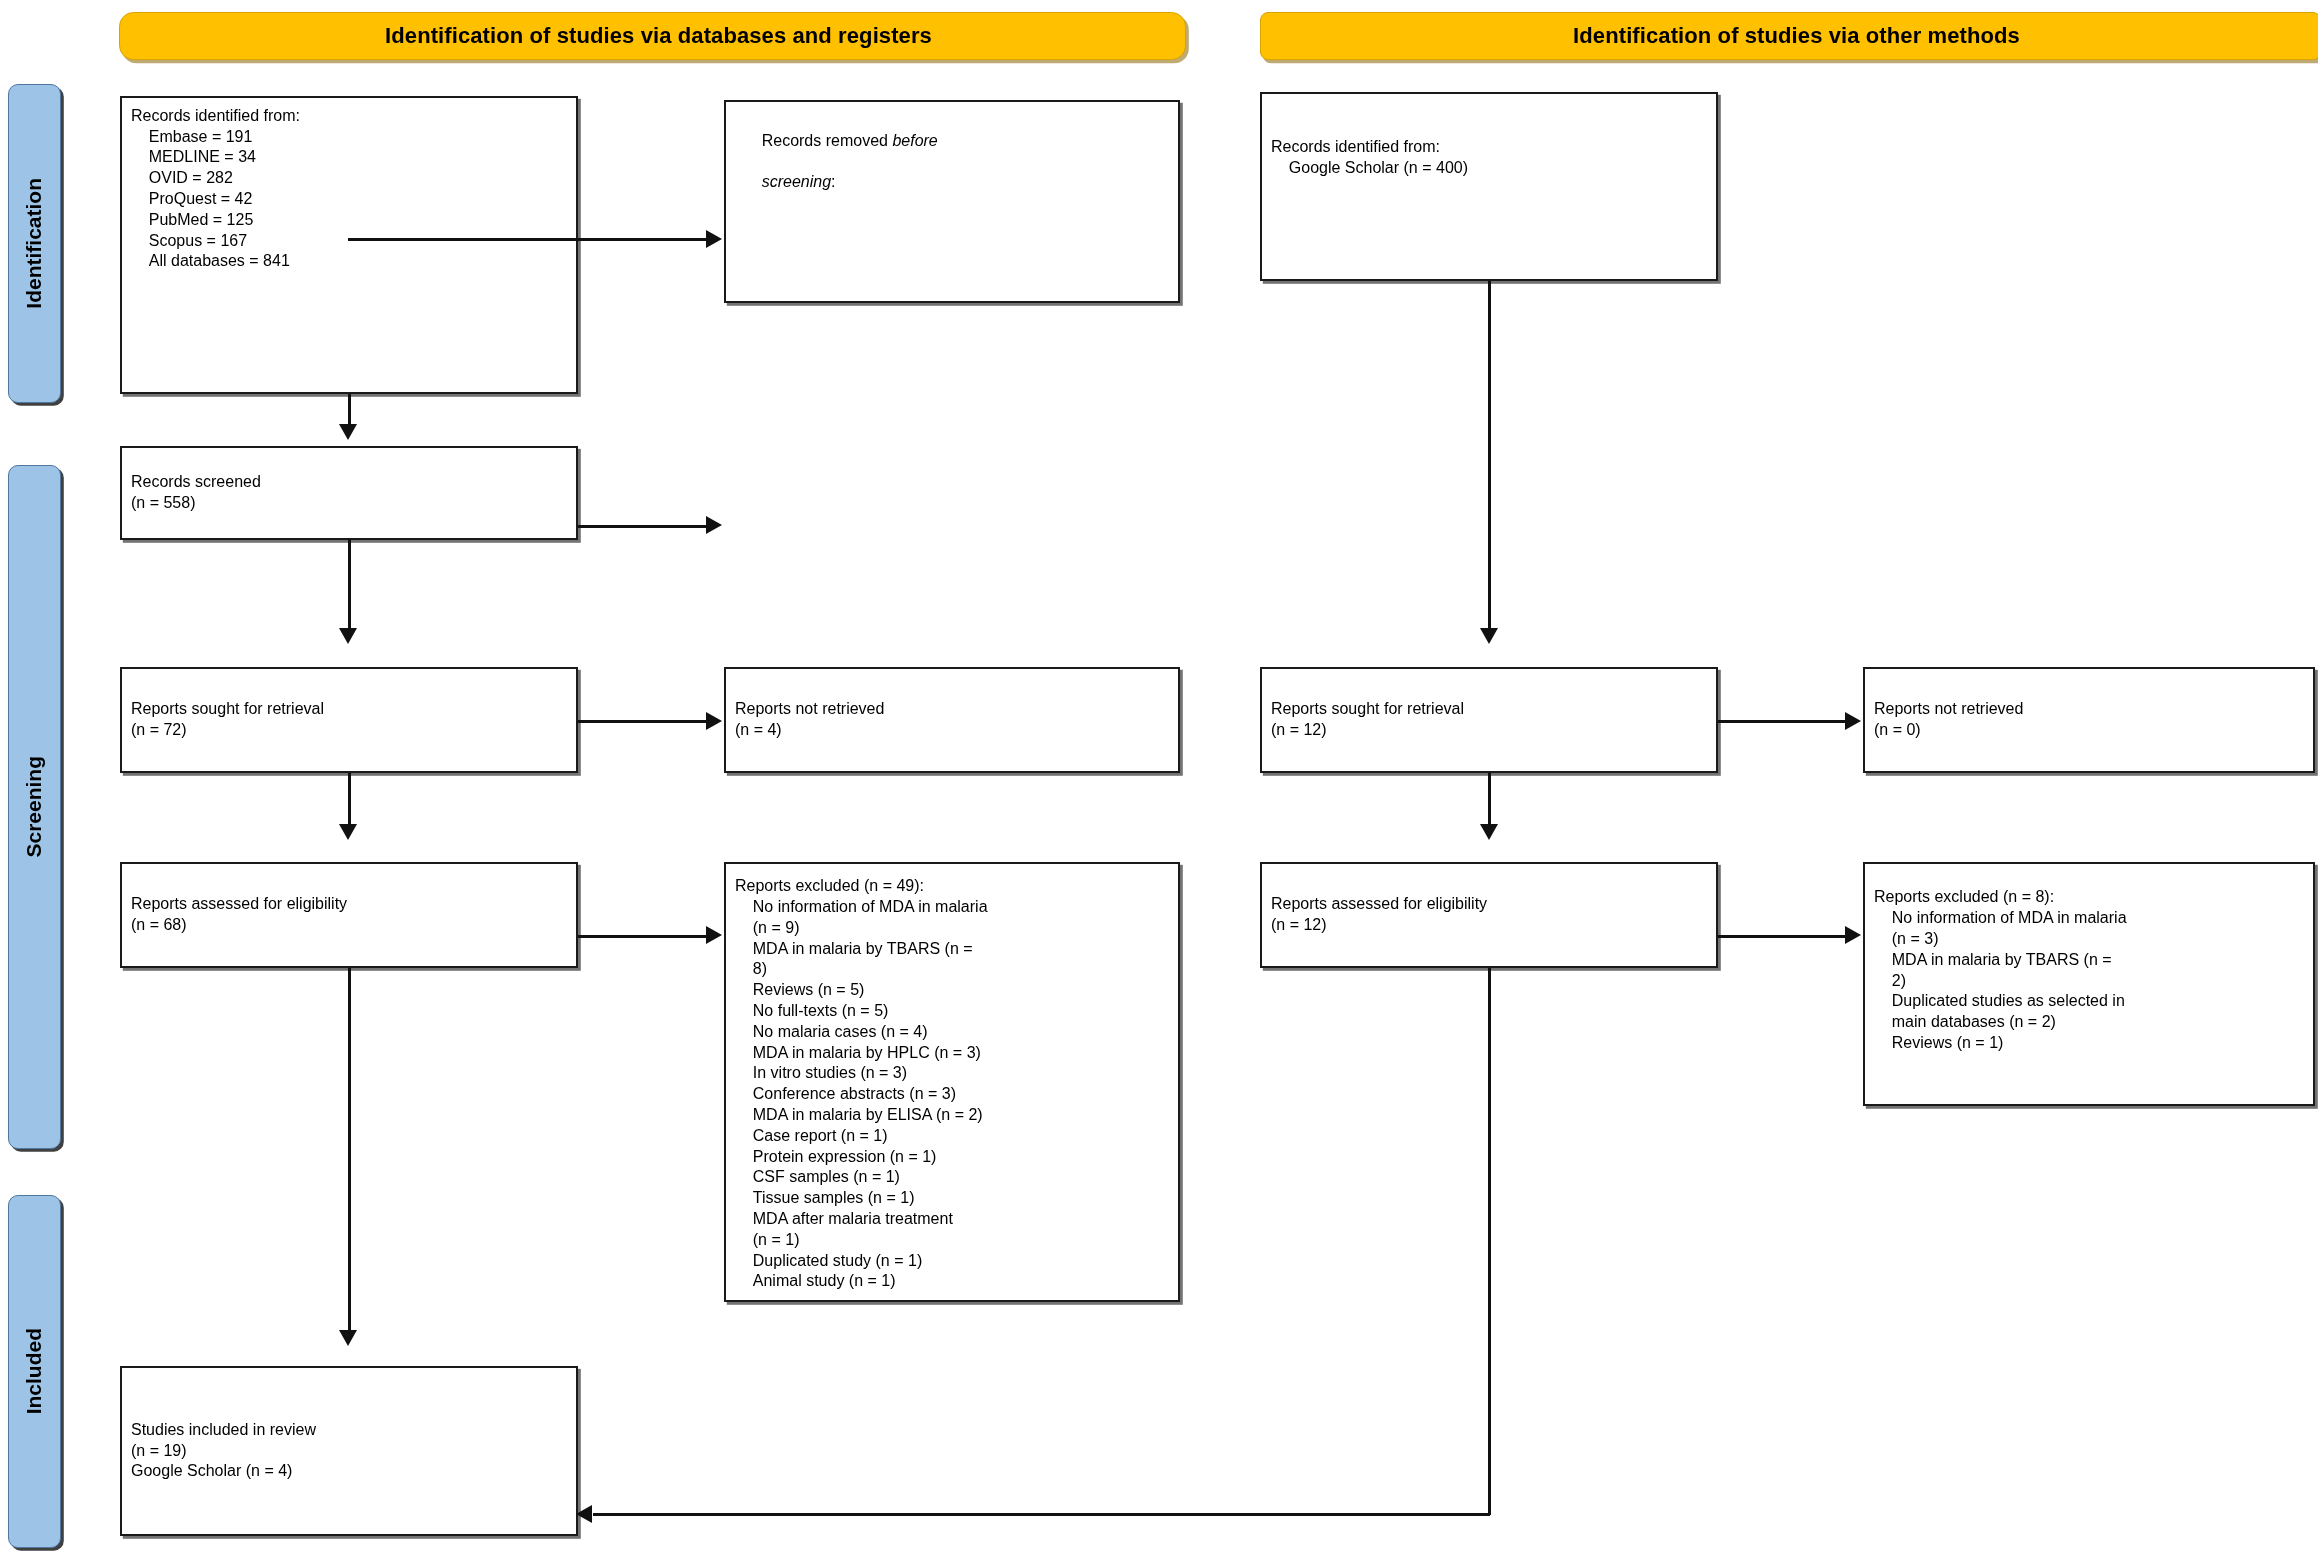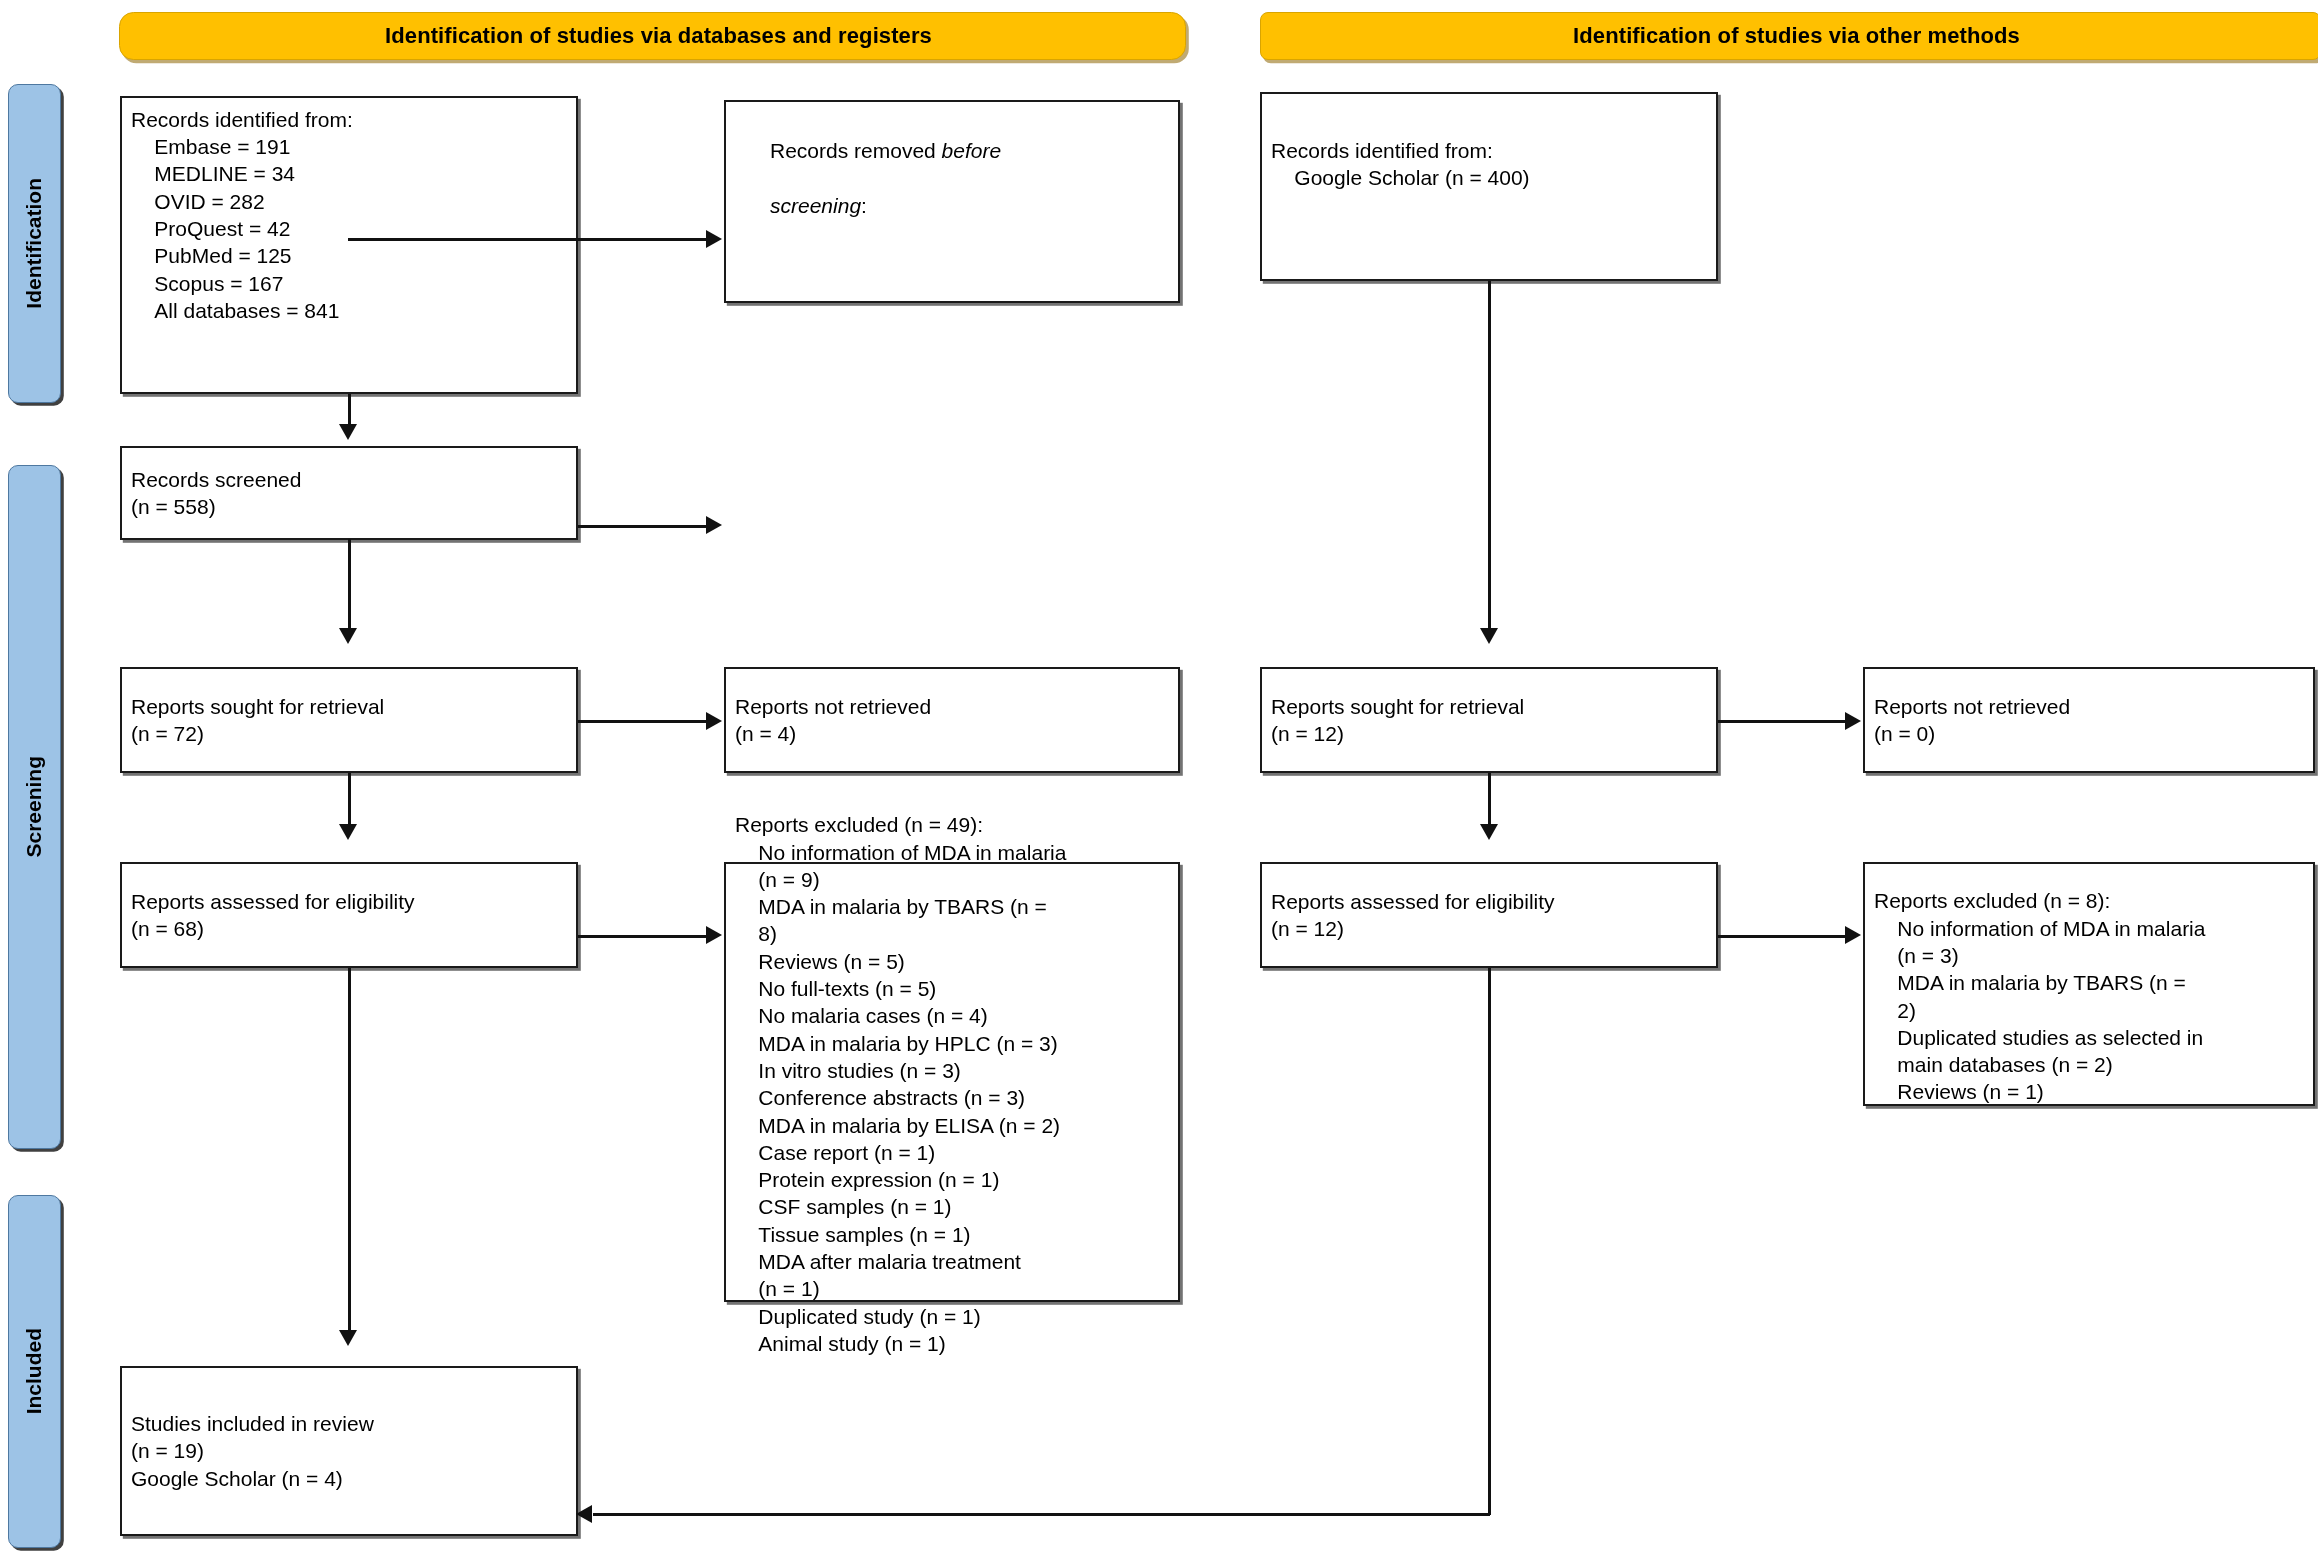--- a/index.html
+++ b/index.html
@@ -26,21 +26,21 @@
   }
 
   
   .box{
     position:absolute;background:#fff;border:2.2px solid #1a1a1a;
     box-shadow:2.8px 2.8px 0 rgba(0,0,0,.55);
     box-sizing:border-box;
     display:flex;align-items:center;
   }
   .box .txt{
-    padding:3.3px 9px;font-size:21px;line-height:1.30;color:#000;
+    padding:3.3px 9px;font-size:16px;line-height:1.30;color:#000;
     white-space:pre-wrap;width:100%;
   }
   .box.topalign{align-items:flex-start;}
   .box.topalign .txt{padding-top:7.8px;}
   .ital{font-style:italic;margin-top:28px;}
 
   
   .hline{position:absolute;height:2.8px;background:#111;}
   .vline{position:absolute;width:2.8px;background:#111;}
   .arrow-r{position:absolute;width:0;height:0;

